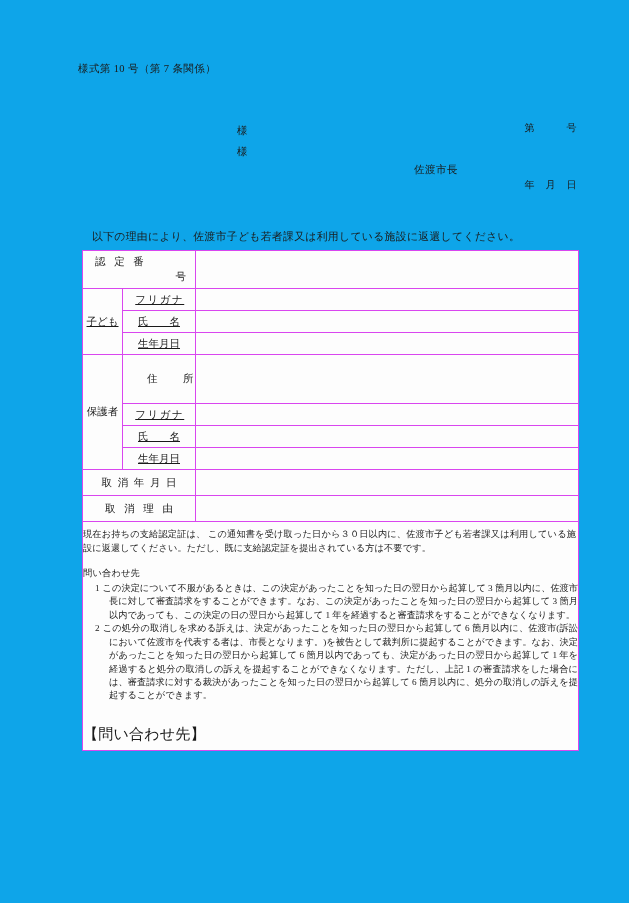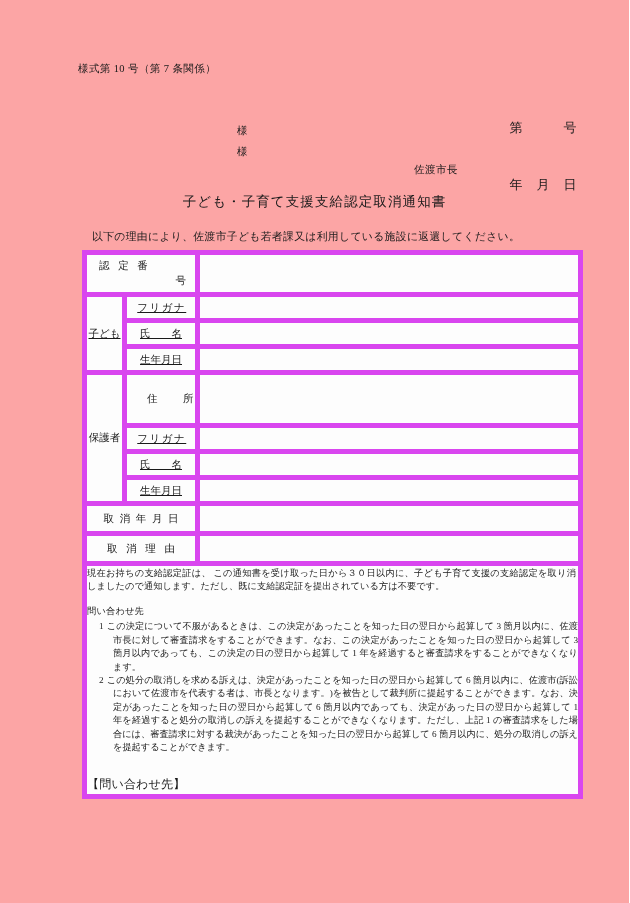--- a/index.html
+++ b/index.html
@@ -9,38 +9,38 @@
   }
   body {
     font-family: "Liberation Serif", "DejaVu Serif", serif;
     color: #1a1a1a;
     -webkit-font-smoothing: antialiased;
   }
   .page {
     position: relative;
     width: 629px;
     height: 903px;
-    background: #fca5a5;
+    background: #0ea5e9;
     overflow: hidden;
   }
 
   
   .form-no {
     position: absolute;
     left: 78px;
     top: 62px;
     font-size: 10.5px;
     letter-spacing: 0.4px;
     white-space: nowrap;
   }
   .doc-meta {
     position: absolute;
     right: 52px;
     top: 80px;
-    font-size: 13px;
+    font-size: 10px;
     text-align: left;
     line-height: 19px;
     white-space: pre;
   }
   .doc-meta div { letter-spacing: 0.5px; }
 
   .addressees {
     position: absolute;
     left: 237px;
     top: 120px;
@@ -79,21 +79,21 @@
   
   .form-table {
     position: absolute;
     left: 82px;
     top: 250px;
     width: 496px;
     border-collapse: collapse;
     table-layout: fixed;
   }
   .form-table td {
-    border: 5px solid #d946ef;
+    border: 1px solid #d946ef;
     font-size: 10.5px;
     padding: 0;
     background: #fdfdfd;
     vertical-align: middle;
   }
   .lbl {
     text-align: center;
     color: #1a1a1a;
   }
   .lbl-wide {
@@ -157,21 +157,21 @@
     font-size: 9.2px;
     line-height: 13.4px;
     text-align: justify;
     text-justify: inter-ideograph;
     padding-left: 26px;
     text-indent: -14px;
     margin-bottom: 0;
   }
   .appeal-list li .num { margin-right: 3px; }
   .contact {
-    font-size: 12px;
+    font-size: 15px;
     margin-top: 22px;
     letter-spacing: 0.2px;
   }
 </style>
 </head>
 <body>
 
 <div class="page">
 
   <div class="form-no">様式第 10 号（第 7 条関係）</div>
@@ -181,21 +181,20 @@
     <div>年　月　日</div>
   </div>
 
   <div class="addressees">
     <div>様</div>
     <div>様</div>
   </div>
 
   <div class="issuer">佐渡市長</div>
 
-  <div class="doc-title">子ども・子育て支援支給認定取消通知書</div>
 
   <div class="intro">以下の理由により、佐渡市子ども若者課又は利用している施設に返還してください。</div>
 
   <table class="form-table">
     <colgroup>
       <col style="width:40px">
       <col style="width:73px">
       <col style="width:383px">
     </colgroup>
     <tbody>
@@ -245,21 +244,21 @@
         <td class="cell-val"></td>
       </tr>
 
       <tr>
         <td class="lbl r-tall lbl-wide" colspan="2">取 消 理 由</td>
         <td class="cell-val"></td>
       </tr>
 
       <tr>
         <td class="notes-cell" colspan="3">
-          <p class="notes-intro">現在お持ちの支給認定証は、 この通知書を受け取った日から３０日以内に、子ども子育て支援の支給認定を取り消しましたので通知します。ただし、既に支給認定証を提出されている方は不要です。</p>
+          <p class="notes-intro">現在お持ちの支給認定証は、 この通知書を受け取った日から３０日以内に、佐渡市子ども若者課又は利用している施設に返還してください。ただし、既に支給認定証を提出されている方は不要です。</p>
 
           <div class="appeal-head">問い合わせ先</div>
 
           <ul class="appeal-list">
             <li>
               <span class="num">1</span><span>この決定について不服があるときは、この決定があったことを知った日の翌日から起算して 3 箇月以内に、佐渡市長に対して審査請求をすることができます。なお、この決定があったことを知った日の翌日から起算して 3 箇月以内であっても、この決定の日の翌日から起算して 1 年を経過すると審査請求をすることができなくなります。</span>
             </li>
             <li>
               <span class="num">2</span><span>この処分の取消しを求める訴えは、決定があったことを知った日の翌日から起算して 6 箇月以内に、佐渡市(訴訟において佐渡市を代表する者は、市長となります。)を被告として裁判所に提起することができます。なお、決定があったことを知った日の翌日から起算して 6 箇月以内であっても、決定があった日の翌日から起算して 1 年を経過すると処分の取消しの訴えを提起することができなくなります。ただし、上記 1 の審査請求をした場合には、審査請求に対する裁決があったことを知った日の翌日から起算して 6 箇月以内に、処分の取消しの訴えを提起することができます。</span>
             </li>

